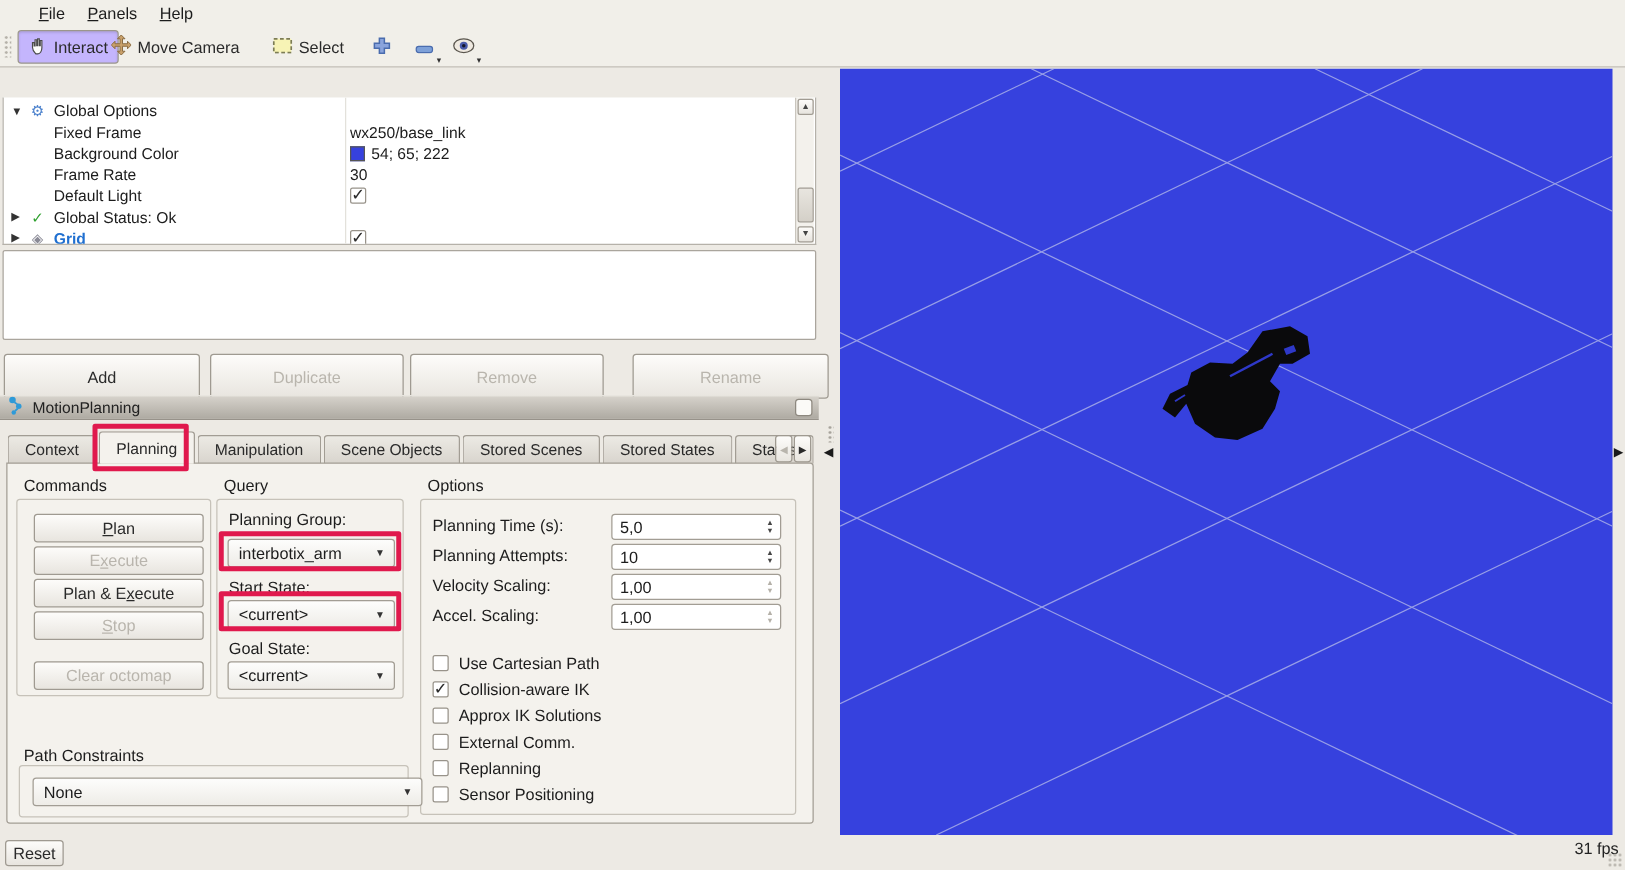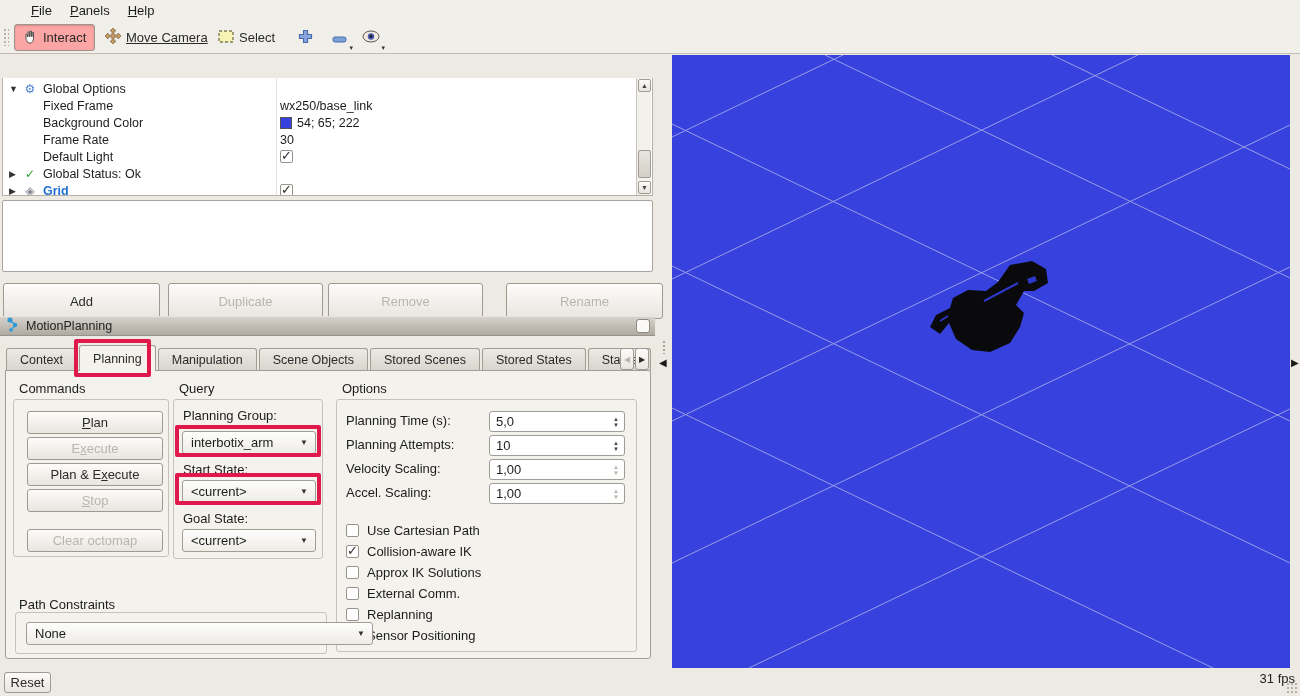--- a/index.html
+++ b/index.html
@@ -10,21 +10,21 @@
   
   .menubar { position:absolute; left:0; top:0; width:1300px; height:20px; background:#f1efe9; display:flex; align-items:center; padding-left:22px; }
   .menu-item { padding:1px 9px; cursor:default; }
   .menu-item u { text-decoration:underline; }
 
   
   .toolbar { position:absolute; left:0; top:20px; width:1300px; height:34px; background:#f1efe9; border-bottom:1px solid #c2beb6; }
   .tb-grip { position:absolute; left:3px; top:8px; width:6px; height:18px;
     background-image:radial-gradient(#b5b1a9 1px, transparent 1.2px); background-size:4px 4px; }
   .tb-btn { position:absolute; top:4px; height:27px; display:flex; align-items:center; gap:5px; padding:0 8px; border-radius:3px; color:#2a2a2a; }
-  .tb-btn.pressed { background:#fca5a5; border:1px solid #9b968c; box-shadow:inset 0 1px 2px rgba(0,0,0,.15); }
+  .tb-btn.pressed { background:#c4b5fd; border:1px solid #9b968c; box-shadow:inset 0 1px 2px rgba(0,0,0,.15); }
   .tb-ico { display:inline-block; }
   .tb-small { position:absolute; top:8px; width:22px; height:20px; display:flex; align-items:center; justify-content:center; }
   .dd-arrow { position:absolute; font-size:7px; color:#333; }
 
   
   .panel-title { position:absolute; left:0; width:655px; height:20px; background:linear-gradient(#d6d2cb,#aeaaa2); border-top:1px solid #e8e5df; border-bottom:1px solid #97928a; display:flex; align-items:center; gap:6px; padding-left:6px; font-size:12.5px; color:#222; }
   .float-btn { position:absolute; right:5px; top:2px; width:14px; height:14px; background:#fbfaf7; border:1px solid #8d887f; border-radius:3px; }
 
   
   .tree { position:absolute; left:2px; top:78px; width:651px; height:118px; background:#ffffff; border:1px solid #b5b1a9; border-top:none; overflow:hidden; }
@@ -99,21 +99,21 @@
   <div class="toolbar">
     <div class="tb-grip"></div>
     <div class="tb-btn pressed" style="left:14px;">
       <span class="tb-ico">
         <svg width="15" height="15" viewBox="0 0 16 16">
             <path d="M6 15 C4.5 13.5 3.2 11.5 3.2 9.5 L3.2 5.5 L4.6 5.5 L4.6 8.2 L5.4 8.2 L5.4 3 L6.8 3 L6.8 8 L7.6 8 L7.6 2.2 L9 2.2 L9 8 L9.8 8 L9.8 3.6 L11.2 3.6 L11.2 9.8 C11.2 12.5 9.8 15 7.8 15 Z" fill="#fdfdfb" stroke="#4a4a4a" stroke-width="1"></path>
           </svg>
       </span>
       <span>Interact</span>
     </div>
-    <div class="tb-btn" style="left:97px;text-decoration:underline;">
+    <div class="tb-btn" style="left:81px;">
       <span class="tb-ico">
         <svg width="16" height="16" viewBox="0 0 16 16">
             <path d="M8 0 L11 3 L9 3 L9 7 L13 7 L13 5 L16 8 L13 11 L13 9 L9 9 L9 13 L11 13 L8 16 L5 13 L7 13 L7 9 L3 9 L3 11 L0 8 L3 5 L3 7 L7 7 L7 3 L5 3 Z" fill="#c9a06a" stroke="#8a6b42" stroke-width="0.8"></path>
           </svg>
       </span>
       <span>Move Camera</span>
     </div>
     <div class="tb-btn" style="left:210px;">
       <span class="tb-ico">
         <svg width="16" height="13" viewBox="0 0 16 13">
@@ -308,21 +308,21 @@
         <span>Replanning</span>
       </div>
       <div class="chk-row" style="top:228px;">
         <span class="cb"></span>
         <span>Sensor Positioning</span>
       </div>
     </div>
 
     <div class="sec-label" style="left:13px; top:226px;">Path Constraints</div>
     <div class="group" style="left:9px; top:241px; width:312px; height:42px;">
-      <div class="combo" style="left:10px; top:9px; width:347px;">
+      <div class="combo" style="left:10px; top:9px; width:312px;">
         <span>None</span>
         <span class="carrow">▼</span>
       </div>
     </div>
   </div>
 
   <div class="annot" style="left: 74px; top: 339px; width: 77px; height: 38px; border-color: rgb(224, 25, 77);"></div>
   <div class="annot" style="left: 175px; top: 425px; width: 146px; height: 32px; border-color: rgb(224, 25, 77);"></div>
   <div class="annot" style="left: 175px; top: 473px; width: 146px; height: 32px; border-color: rgb(224, 25, 77);"></div>
 

